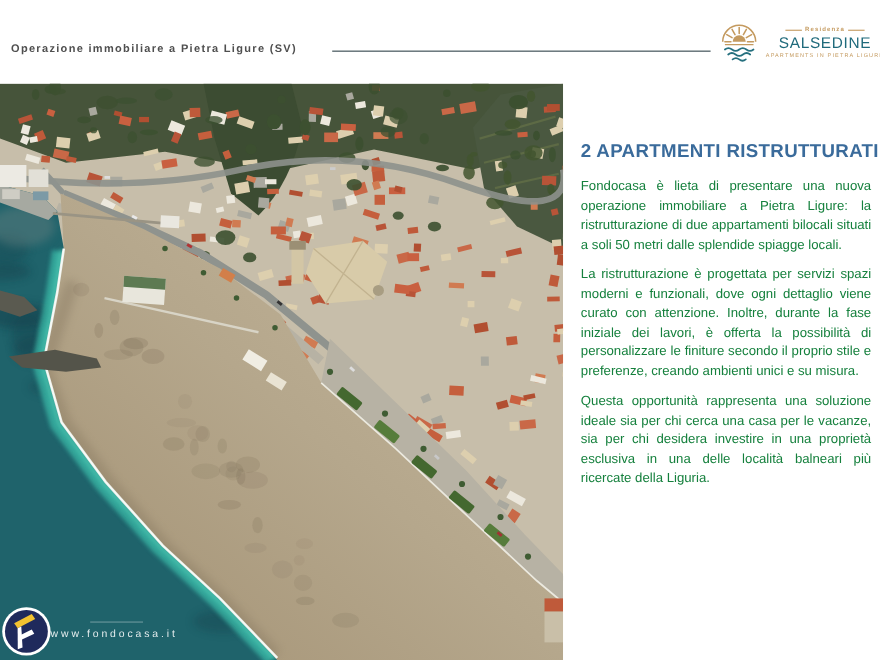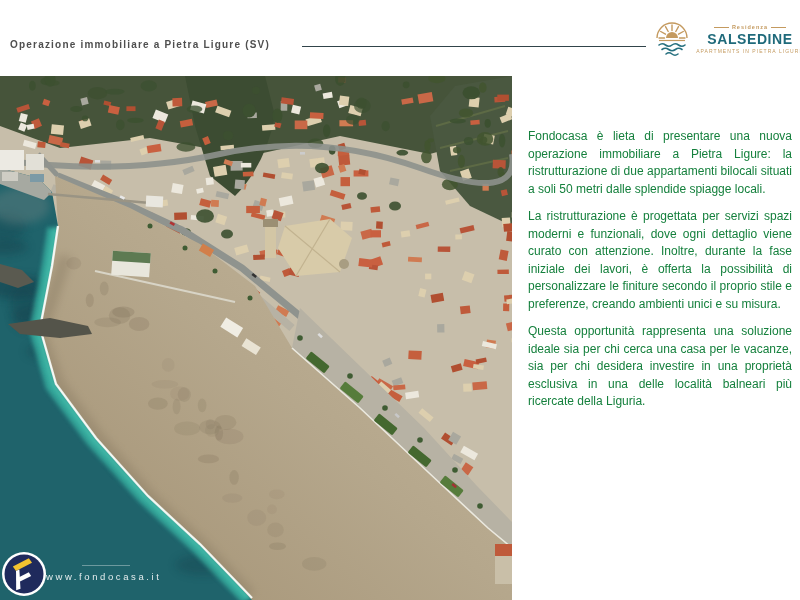--- a/index.html
+++ b/index.html
@@ -10,21 +10,21 @@
           color:#4f4f4f;white-space:nowrap;font-weight:bold;}
   .rule{position:absolute;left:302px;top:46px;width:344px;height:0;
         border-top:1.5px solid #31444a;}
   .brand{position:absolute;left:652px;top:17px;width:148px;display:flex;
          align-items:center;gap:5px;}
   .brand-icon{flex:0 0 40px;}
   .brand-text{display:flex;flex-direction:column;align-items:center;width:106px;}
   .brand-residenza{display:flex;align-items:center;gap:3px;color:#c49a5f;
           font-size:5.5px;font-weight:700;letter-spacing:1px;}
   .dash{width:15px;height:1px;background:#c49a5f;}
-  .brand-name{font-size:14px;font-weight:700;color:#1f6a7b;letter-spacing:.6px;
+  .brand-name{font-size:14px;font-weight:400;color:#1f6a7b;letter-spacing:.6px;
           margin-top:1px;white-space:nowrap;}
   .brand-tagline{font-size:5px;color:#c49a5f;letter-spacing:1.05px;margin-top:1px;
           white-space:nowrap;}
   
   .photo{position:absolute;left:0;top:76px;width:512px;height:592px;overflow:hidden;}
   .photo svg{display:block;}
   .website{position:absolute;left:46px;top:495px;font-size:9.5px;letter-spacing:2.6px;
            color:rgba(255,255,255,.88);}
   .website-line{position:absolute;left:82px;top:489px;width:48px;height:1px;
            background:rgba(255,255,255,.35);}
@@ -503,18 +503,19 @@
         <path d="M13,14 L30,8 32.5,13 15.5,19 Z" fill="#f2c230"></path>
         <path d="M15.5,19 L13,38 17.5,37 19,18 Z" fill="#ffffff"></path>
         <path d="M16,26 L28,22 29.8,26 17.5,30 Z" fill="#ffffff"></path>
       </g>
     </svg>
     <div class="website-line"></div>
     <div class="website">www.fondocasa.it</div>
   </div>
 
   <div class="content">
+    <h1>2 APARTMENTI RISTRUTTURATI</h1>
     <p>Fondocasa è lieta di presentare una nuova operazione immobiliare a Pietra Ligure: la ristrutturazione di due appartamenti bilocali situati a soli 50 metri dalle splendide spiagge locali.</p>
     <p>La ristrutturazione è progettata per servizi spazi moderni e funzionali, dove ogni dettaglio viene curato con attenzione. Inoltre, durante la fase iniziale dei lavori, è offerta la possibilità di personalizzare le finiture secondo il proprio stile e preferenze, creando ambienti unici e su misura.</p>
     <p>Questa opportunità rappresenta una soluzione ideale sia per chi cerca una casa per le vacanze, sia per chi desidera investire in una proprietà esclusiva in una delle località balneari più ricercate della Liguria.</p>
   </div>
 
 </div>
 
 </body></html>

